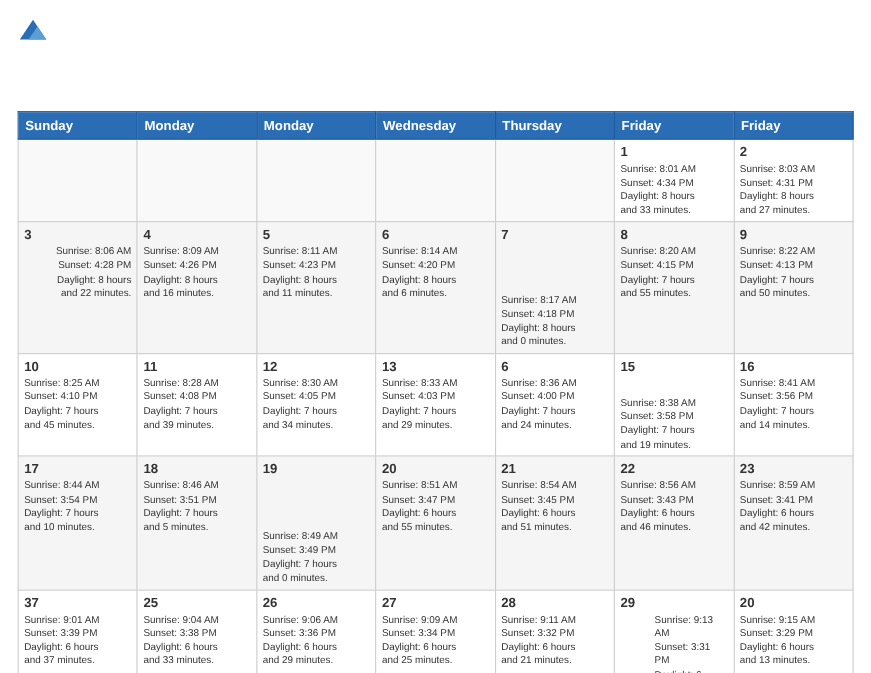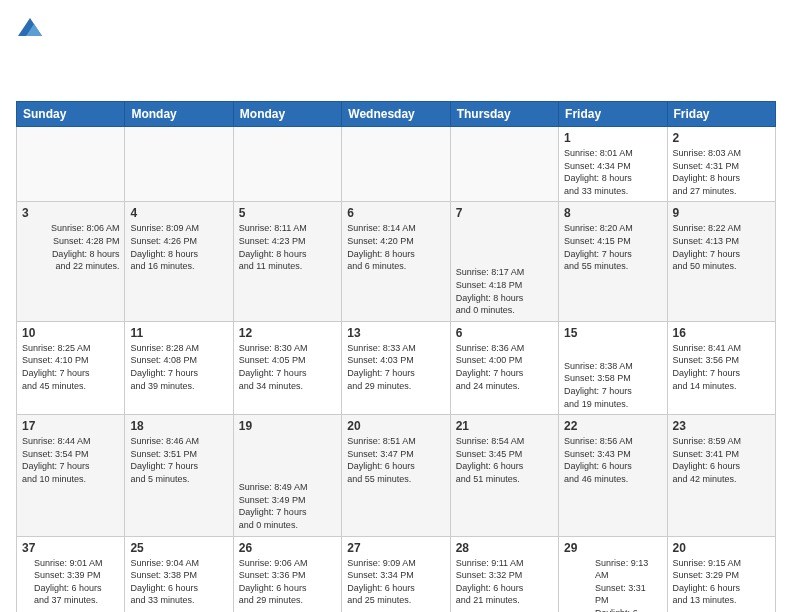--- a/index.html
+++ b/index.html
@@ -309,21 +309,21 @@
             <span class="day-num">23</span>
             <div class="day-info" style="white-space: pre-line;">Sunrise: 8:59 AM
 Sunset: 3:41 PM
 Daylight: 6 hours
 and 42 minutes.</div>
           </td>
         </tr>
         <tr>
           <td>
             <span class="day-num">37</span>
-            <div class="day-info" style="white-space: pre-line; margin-left: 12px;">Sunrise: 9:01 AM
+            <div class="day-info" style="white-space: pre-line;">Sunrise: 9:01 AM
 Sunset: 3:39 PM
 Daylight: 6 hours
 and 37 minutes.</div>
           </td>
           <td>
             <span class="day-num">25</span>
             <div class="day-info" style="white-space: pre-line;">Sunrise: 9:04 AM
 Sunset: 3:38 PM
 Daylight: 6 hours
 and 33 minutes.</div>

